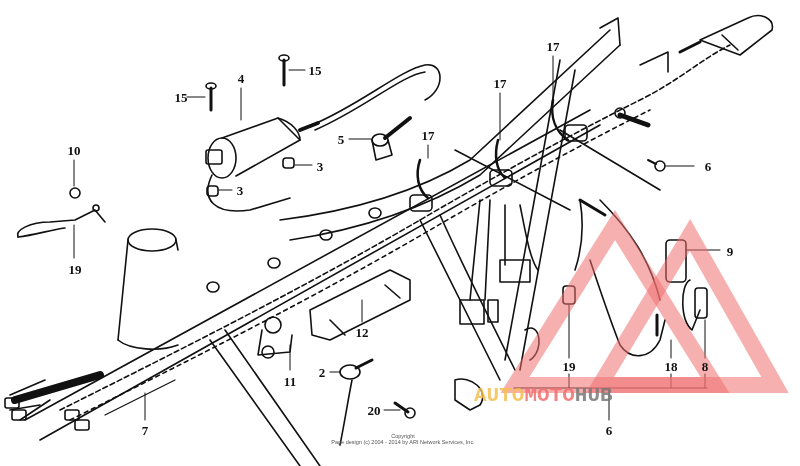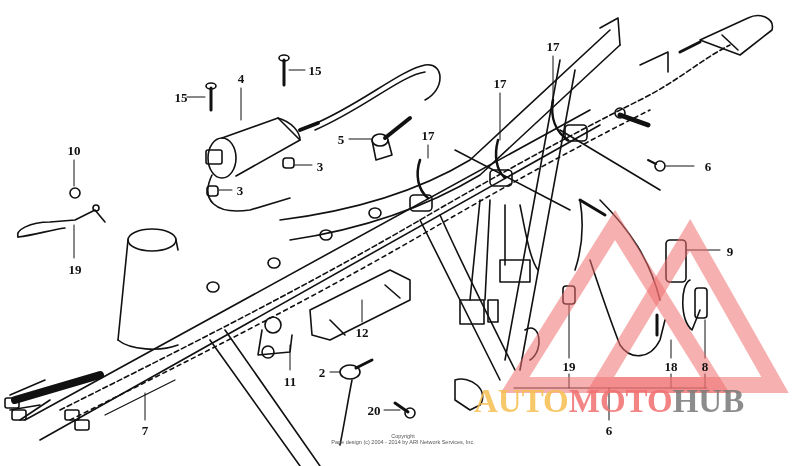--- a/index.html
+++ b/index.html
@@ -9,22 +9,22 @@
   .callout {
     position: absolute; font-family: Liberation Serif, serif; font-weight: bold;
     font-size: 13px; color: #111; line-height: 1; white-space: nowrap;
     transform: translate(-50%, -50%);
   }
   .copyright {
     position: absolute; font-family: "Liberation Sans", sans-serif; font-size: 5.5px; color: #555;
     text-align: center; line-height: 1.1; white-space: nowrap;
   }
   .watermark {
-    position: absolute; left: 474px; top: 385px; font-family: Liberation Serif, serif;
-    font-weight: bold; font-size: 33px; letter-spacing: 0px; line-height: 1; white-space: nowrap;
+    position: absolute; left: 474px; top: 385px; font-family: Liberation Mono, monospace;
+    font-weight: bold; font-size: 21px; letter-spacing: 0px; line-height: 1; white-space: nowrap;
   }
   .wm-auto { color: rgba(246, 190, 80, 0.85); }
   .wm-moto { color: rgba(240, 110, 110, 0.85); }
   .wm-hub { color: rgba(120, 120, 120, 0.85); }
 </style>
 </head>
 <body>
 
 <div id="stage">
 

